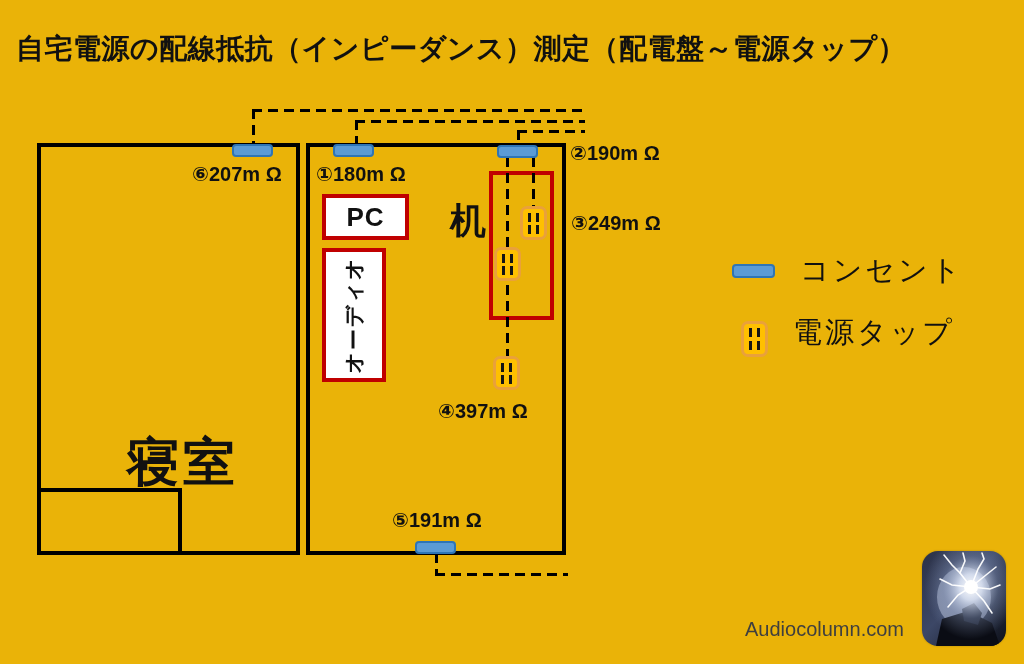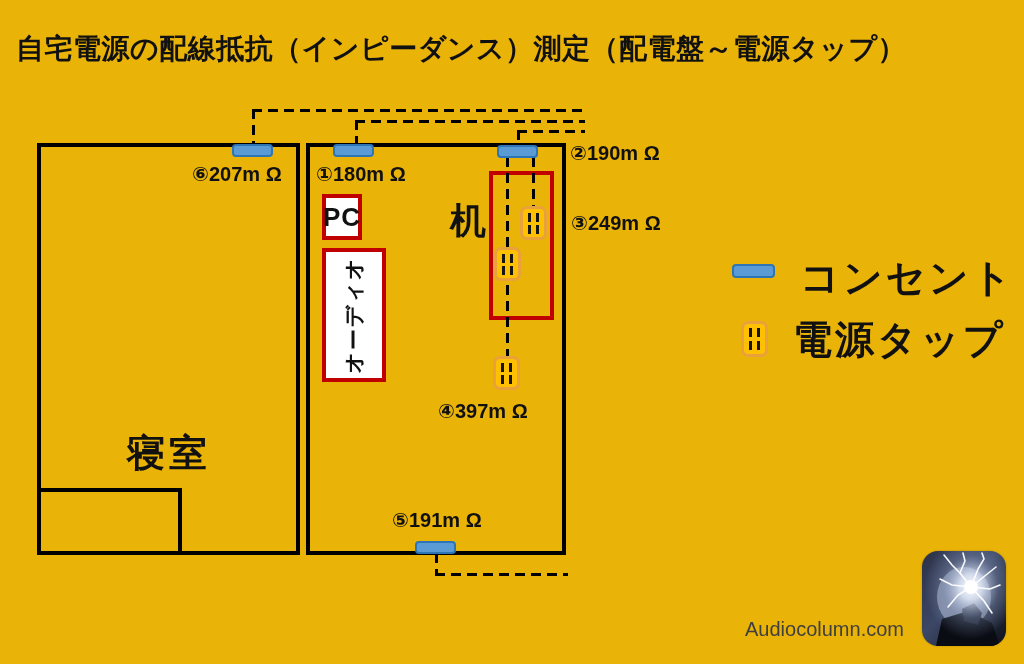--- a/index.html
+++ b/index.html
@@ -18,27 +18,27 @@
     width:41px;height:13px;background:#5B9BD5;border:2px solid #2E75B6;border-radius:4px;z-index:5;
   }
   .tap{
     width:27px;height:34px;background:#FFC000;border:3px solid #E9A13B;border-radius:7px;z-index:6;
     display:grid;grid-template-columns:1fr 1fr;grid-template-rows:1fr 1fr;place-items:center;
     padding:2px 3px;
   }
   .tap .slot{width:3px;height:9px;background:#151515;}
   .redbox{border:4px solid #C00000;background:#ffffff;z-index:2;}
   .meas{font-size:20px;font-weight:bold;white-space:nowrap;z-index:7;}
-  .room-label{font-size:38px;font-weight:bold;white-space:nowrap;letter-spacing:4px;}
+  .room-label{font-size:52px;font-weight:bold;white-space:nowrap;letter-spacing:4px;}
   .desk-label{font-size:36px;font-weight:bold;}
   .pc-text{display:flex;align-items:center;justify-content:center;width:100%;height:100%;
     font-size:26px;font-weight:bold;letter-spacing:1px;}
   .audio-box{display:flex;align-items:center;justify-content:center;}
   .audio-text{transform:rotate(-90deg);white-space:nowrap;font-size:21px;font-weight:bold;letter-spacing:2px;}
-  .legend-label{font-size:39px;font-weight:bold;white-space:nowrap;letter-spacing:3px;}
+  .legend-label{font-size:29px;font-weight:normal;white-space:nowrap;letter-spacing:3px;}
   .watermark{font-size:20px;color:#3f3f3f;white-space:nowrap;}
   .app-icon{
     left:922px;top:551px;width:84px;height:95px;border-radius:16px;overflow:hidden;z-index:8;
     box-shadow:0 0 2px rgba(0,0,0,0.25);
   }
   .z3{z-index:3;}
 </style>
 </head>
 <body>
 
@@ -56,21 +56,21 @@
   <div class="abs dash-v z3" style="left:355px;top:120px;height:25px;"></div>
   <div class="abs dash-h z3" style="left:517px;top:130px;width:68px;"></div>
   <div class="abs dash-v z3" style="left:517px;top:130px;height:17px;"></div>
 
   <div class="abs dash-v z3" style="left:506px;top:157px;height:200px;"></div>
   <div class="abs dash-v z3" style="left:532px;top:157px;height:52px;"></div>
 
   <div class="abs dash-v z3" style="left:435px;top:553px;height:22px;"></div>
   <div class="abs dash-h z3" style="left:435px;top:573px;width:133px;"></div>
 
-  <div class="abs redbox" style="left:322px;top:194px;width:40px;height:46px;">
+  <div class="abs redbox" style="left:322px;top:194px;width:87px;height:46px;">
     <div class="pc-text">PC</div>
   </div>
   <div class="abs redbox audio-box" style="left:322px;top:248px;width:64px;height:134px;">
     <div class="audio-text">オーディオ</div>
   </div>
   <div class="abs redbox" style="left:489px;top:171px;width:65px;height:149px;background:transparent;"></div>
   <div class="abs desk-label" style="left:450px;top:197px;">机</div>
 
   <div class="abs outlet" style="left:232px;top:144px;"></div>
   <div class="abs outlet" style="left:333px;top:144px;"></div>

